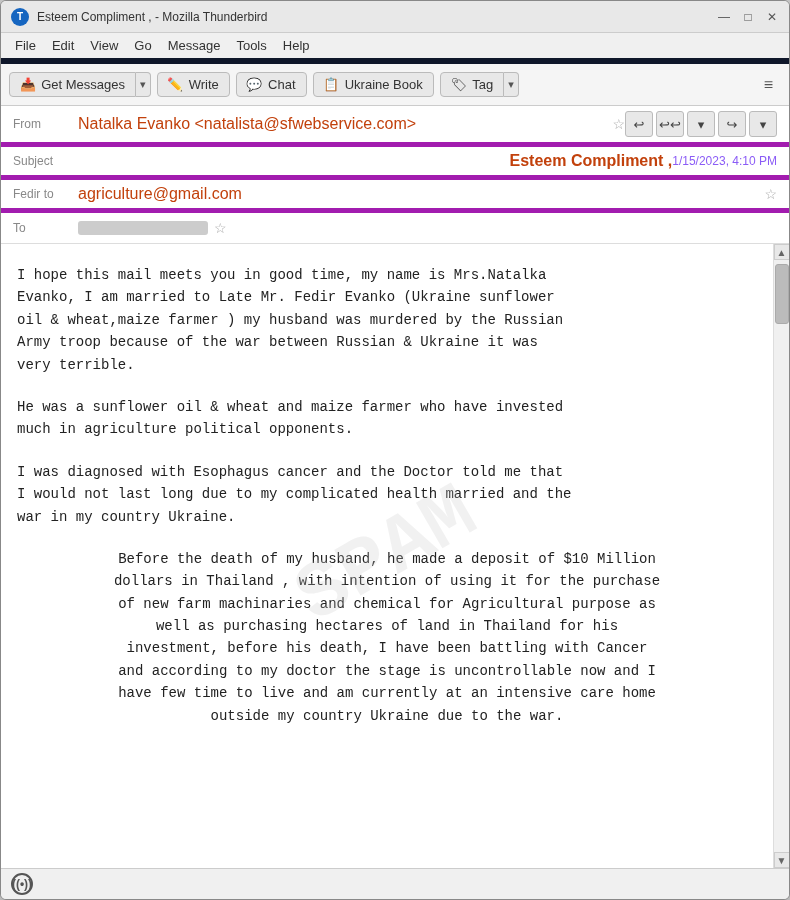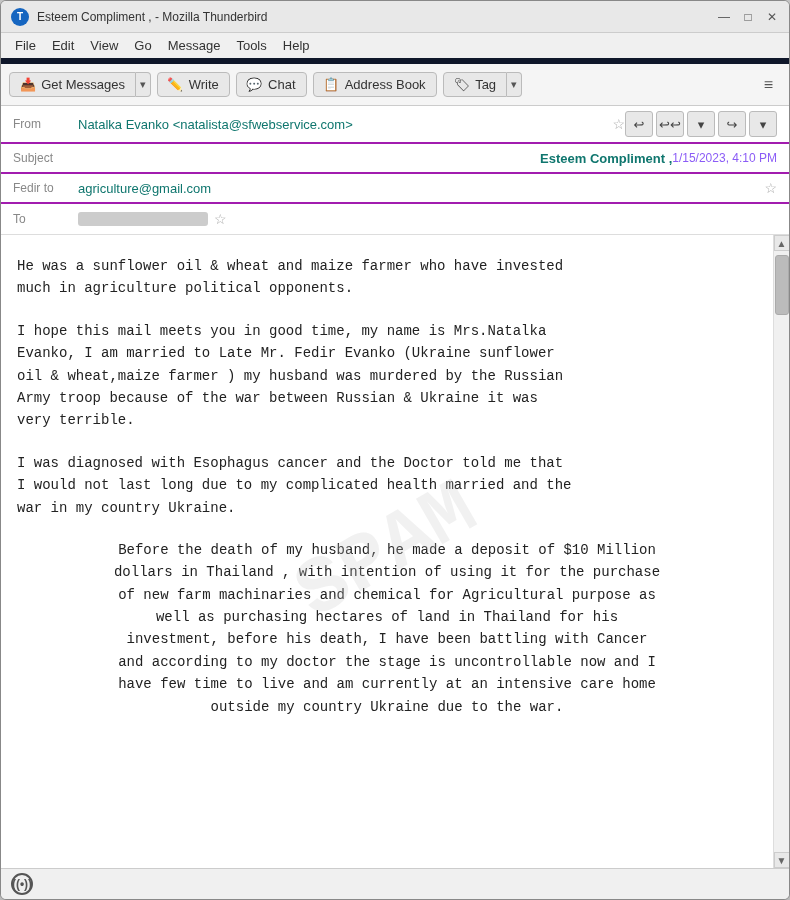--- a/index.html
+++ b/index.html
@@ -132,34 +132,34 @@
     
     .email-header {
       background: white;
       border-bottom: 1px solid #ddd;
       padding: 0;
     }
     .header-row {
       display: flex;
       align-items: center;
       padding: 5px 12px;
-      border-bottom: 2px solid #a21caf;
+      border-bottom: 5px solid #a21caf;
       min-height: 30px;
     }
     .header-row:last-child { border-bottom: none; }
     .header-label {
       color: #888;
       font-size: 12px;
       width: 65px;
       flex-shrink: 0;
     }
     .header-value {
       flex: 1;
-      font-size: 13px;
-      color: #0f766e;
+      font-size: 16px;
+      color: #c2410c;
     }
     .header-value.bold {
       font-weight: bold;
       text-align: right;
     }
     .header-right {
       font-size: 12px;
       color: #8b5cf6;
       margin-left: auto;
     }
@@ -318,21 +318,21 @@
       <span>Write</span>
     </div>
 
     <div class="toolbar-btn">
       <span>💬</span>
       <span>Chat</span>
     </div>
 
     <div class="toolbar-btn">
       <span>📋</span>
-      <span>Address Book</span>
+      <span>Ukraine Book</span>
     </div>
 
     <div class="btn-group">
       <div class="toolbar-btn">
         <span>🏷</span>
         <span>Tag</span>
       </div>
       <div class="toolbar-dropdown">▾</div>
     </div>
 
@@ -370,27 +370,27 @@
     <div class="header-row">
       <span class="header-label">To</span>
       <div class="to-field-blur"></div>
       <span class="star-icon">☆</span>
     </div>
   </div>
 
   <div class="email-body-container">
     <div class="email-body">
       <div class="watermark">SPAM</div>
-      <p style="white-space: pre-wrap;">He was a sunflower oil &amp; wheat and maize farmer who have invested
-much in agriculture political opponents.</p>
       <p style="white-space: pre-wrap;">I hope this mail meets you in good time, my name is Mrs.Natalka
 Evanko, I am married to Late Mr. Fedir Evanko (Ukraine sunflower
 oil &amp; wheat,maize farmer ) my husband was murdered by the Russian
 Army troop because of the war between Russian &amp; Ukraine it was
 very terrible.</p>
+      <p style="white-space: pre-wrap;">He was a sunflower oil &amp; wheat and maize farmer who have invested
+much in agriculture political opponents.</p>
       <p style="white-space: pre-wrap;">I was diagnosed with Esophagus cancer and the Doctor told me that
 I would not last long due to my complicated health married and the
 war in my country Ukraine.</p>
       <p style="white-space: pre-wrap; text-align: center;">Before the death of my husband, he made a deposit of $10 Million
 dollars in Thailand , with intention of using it for the purchase
 of new farm machinaries and chemical for Agricultural purpose as
 well as purchasing hectares of land in Thailand for his
 investment, before his death, I have been battling with Cancer
 and according to my doctor the stage is uncontrollable now and I
 have few time to live and am currently at an intensive care home

